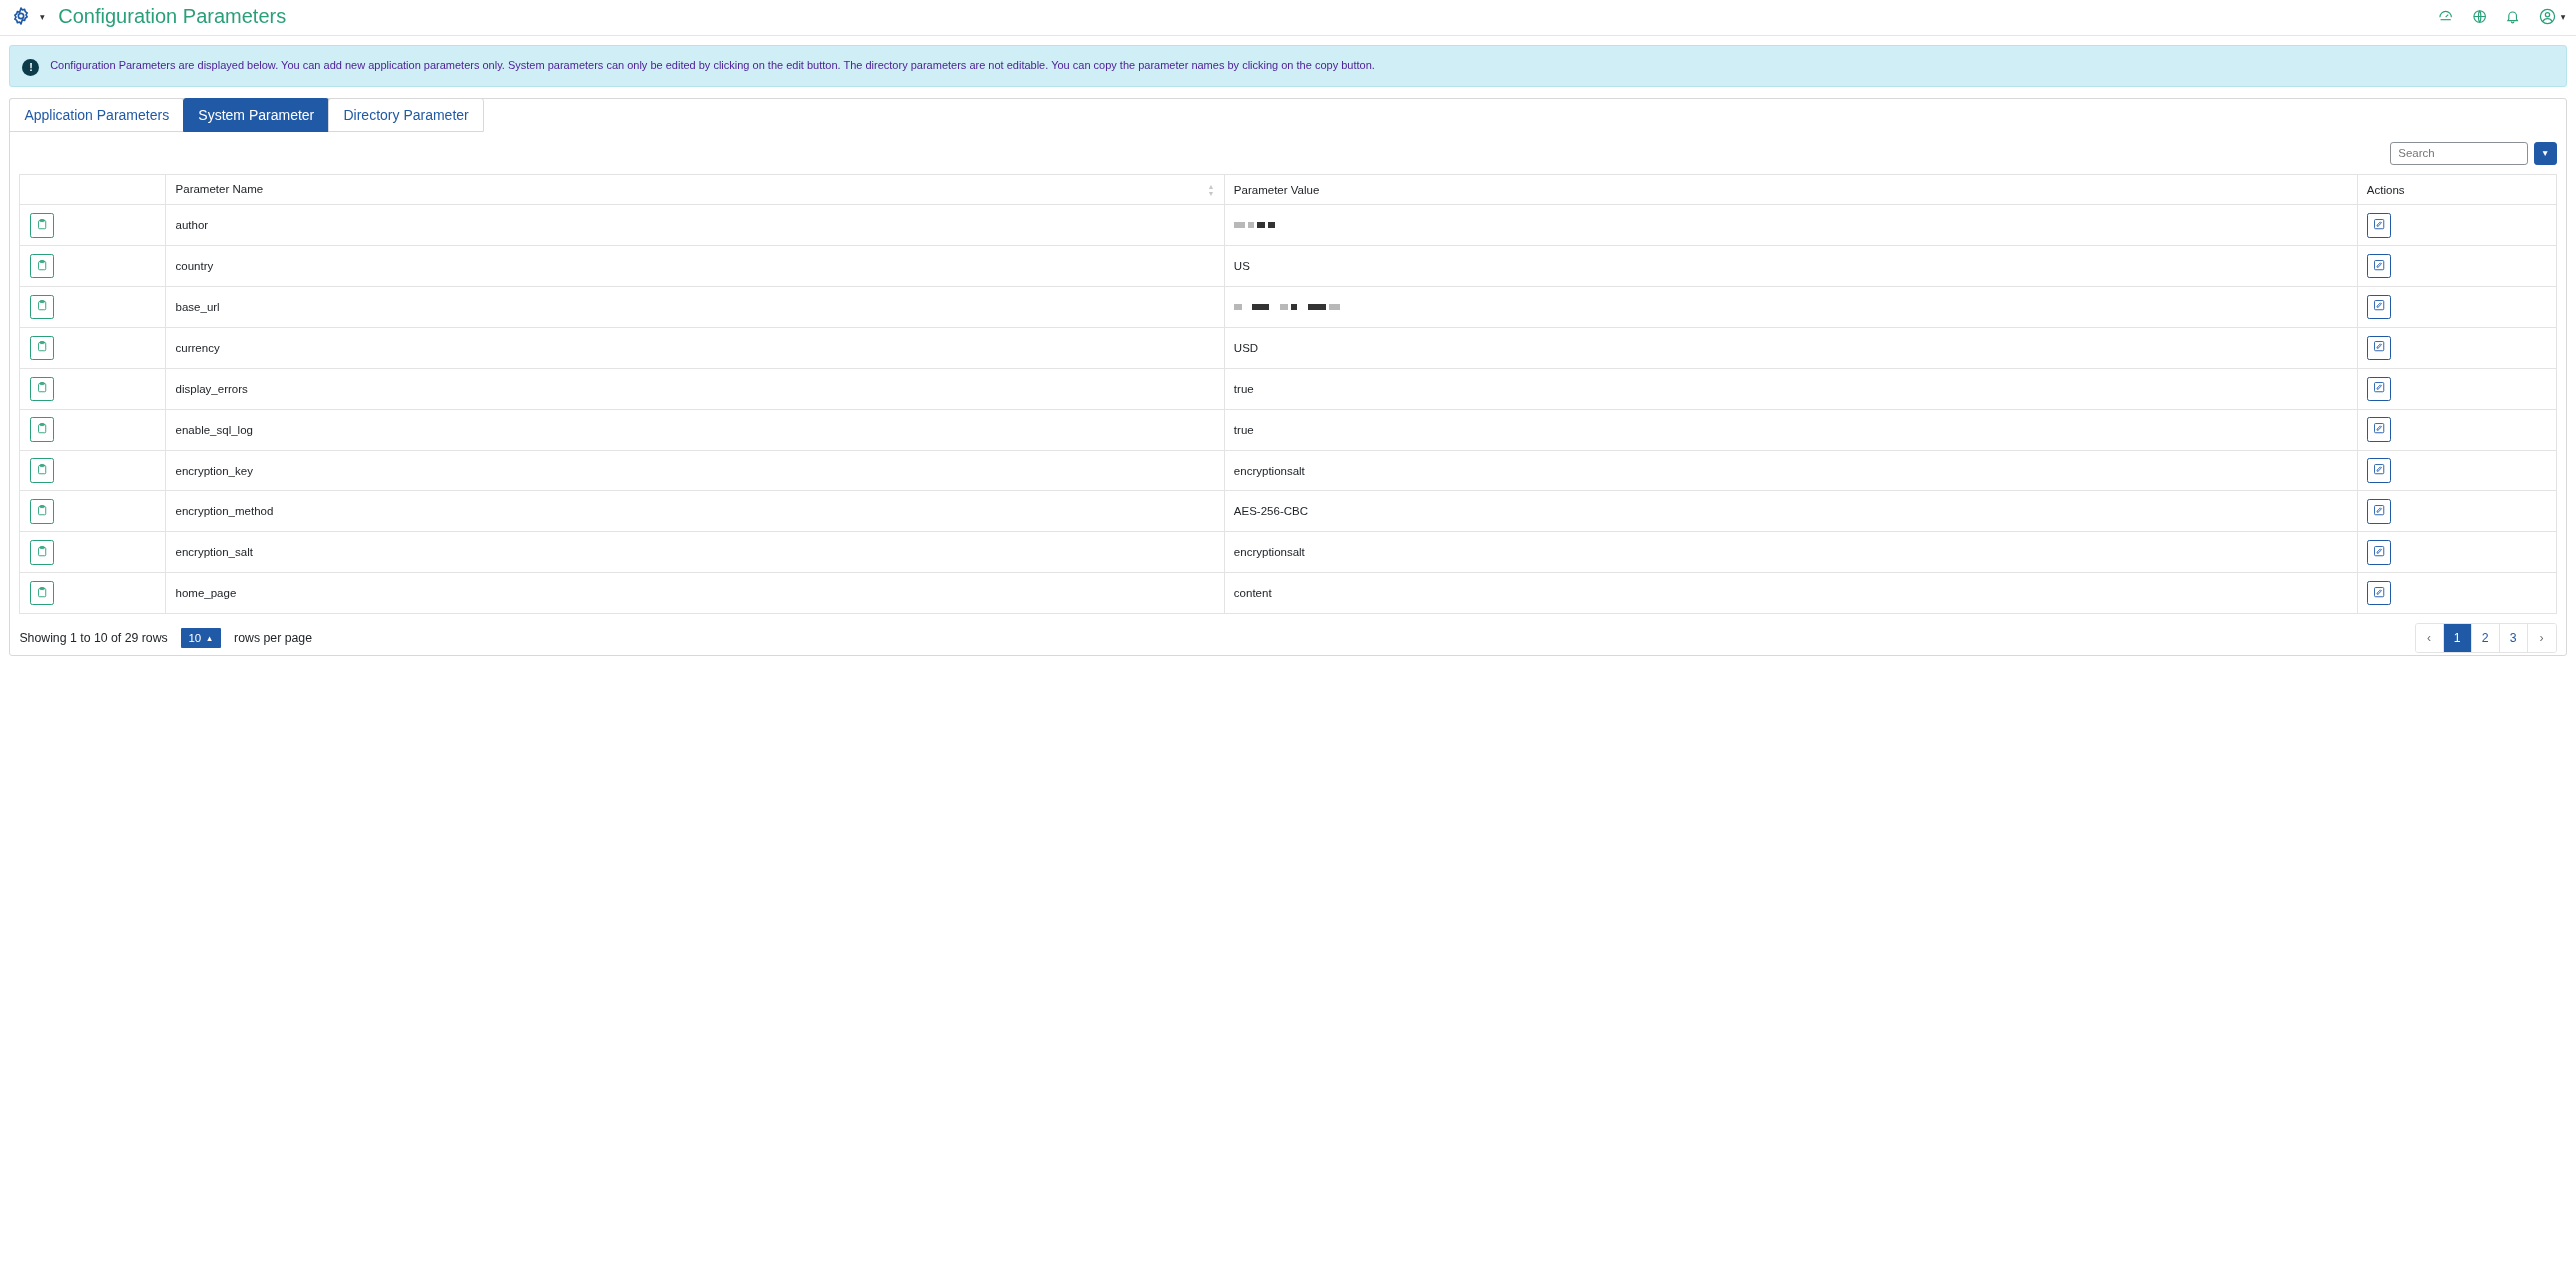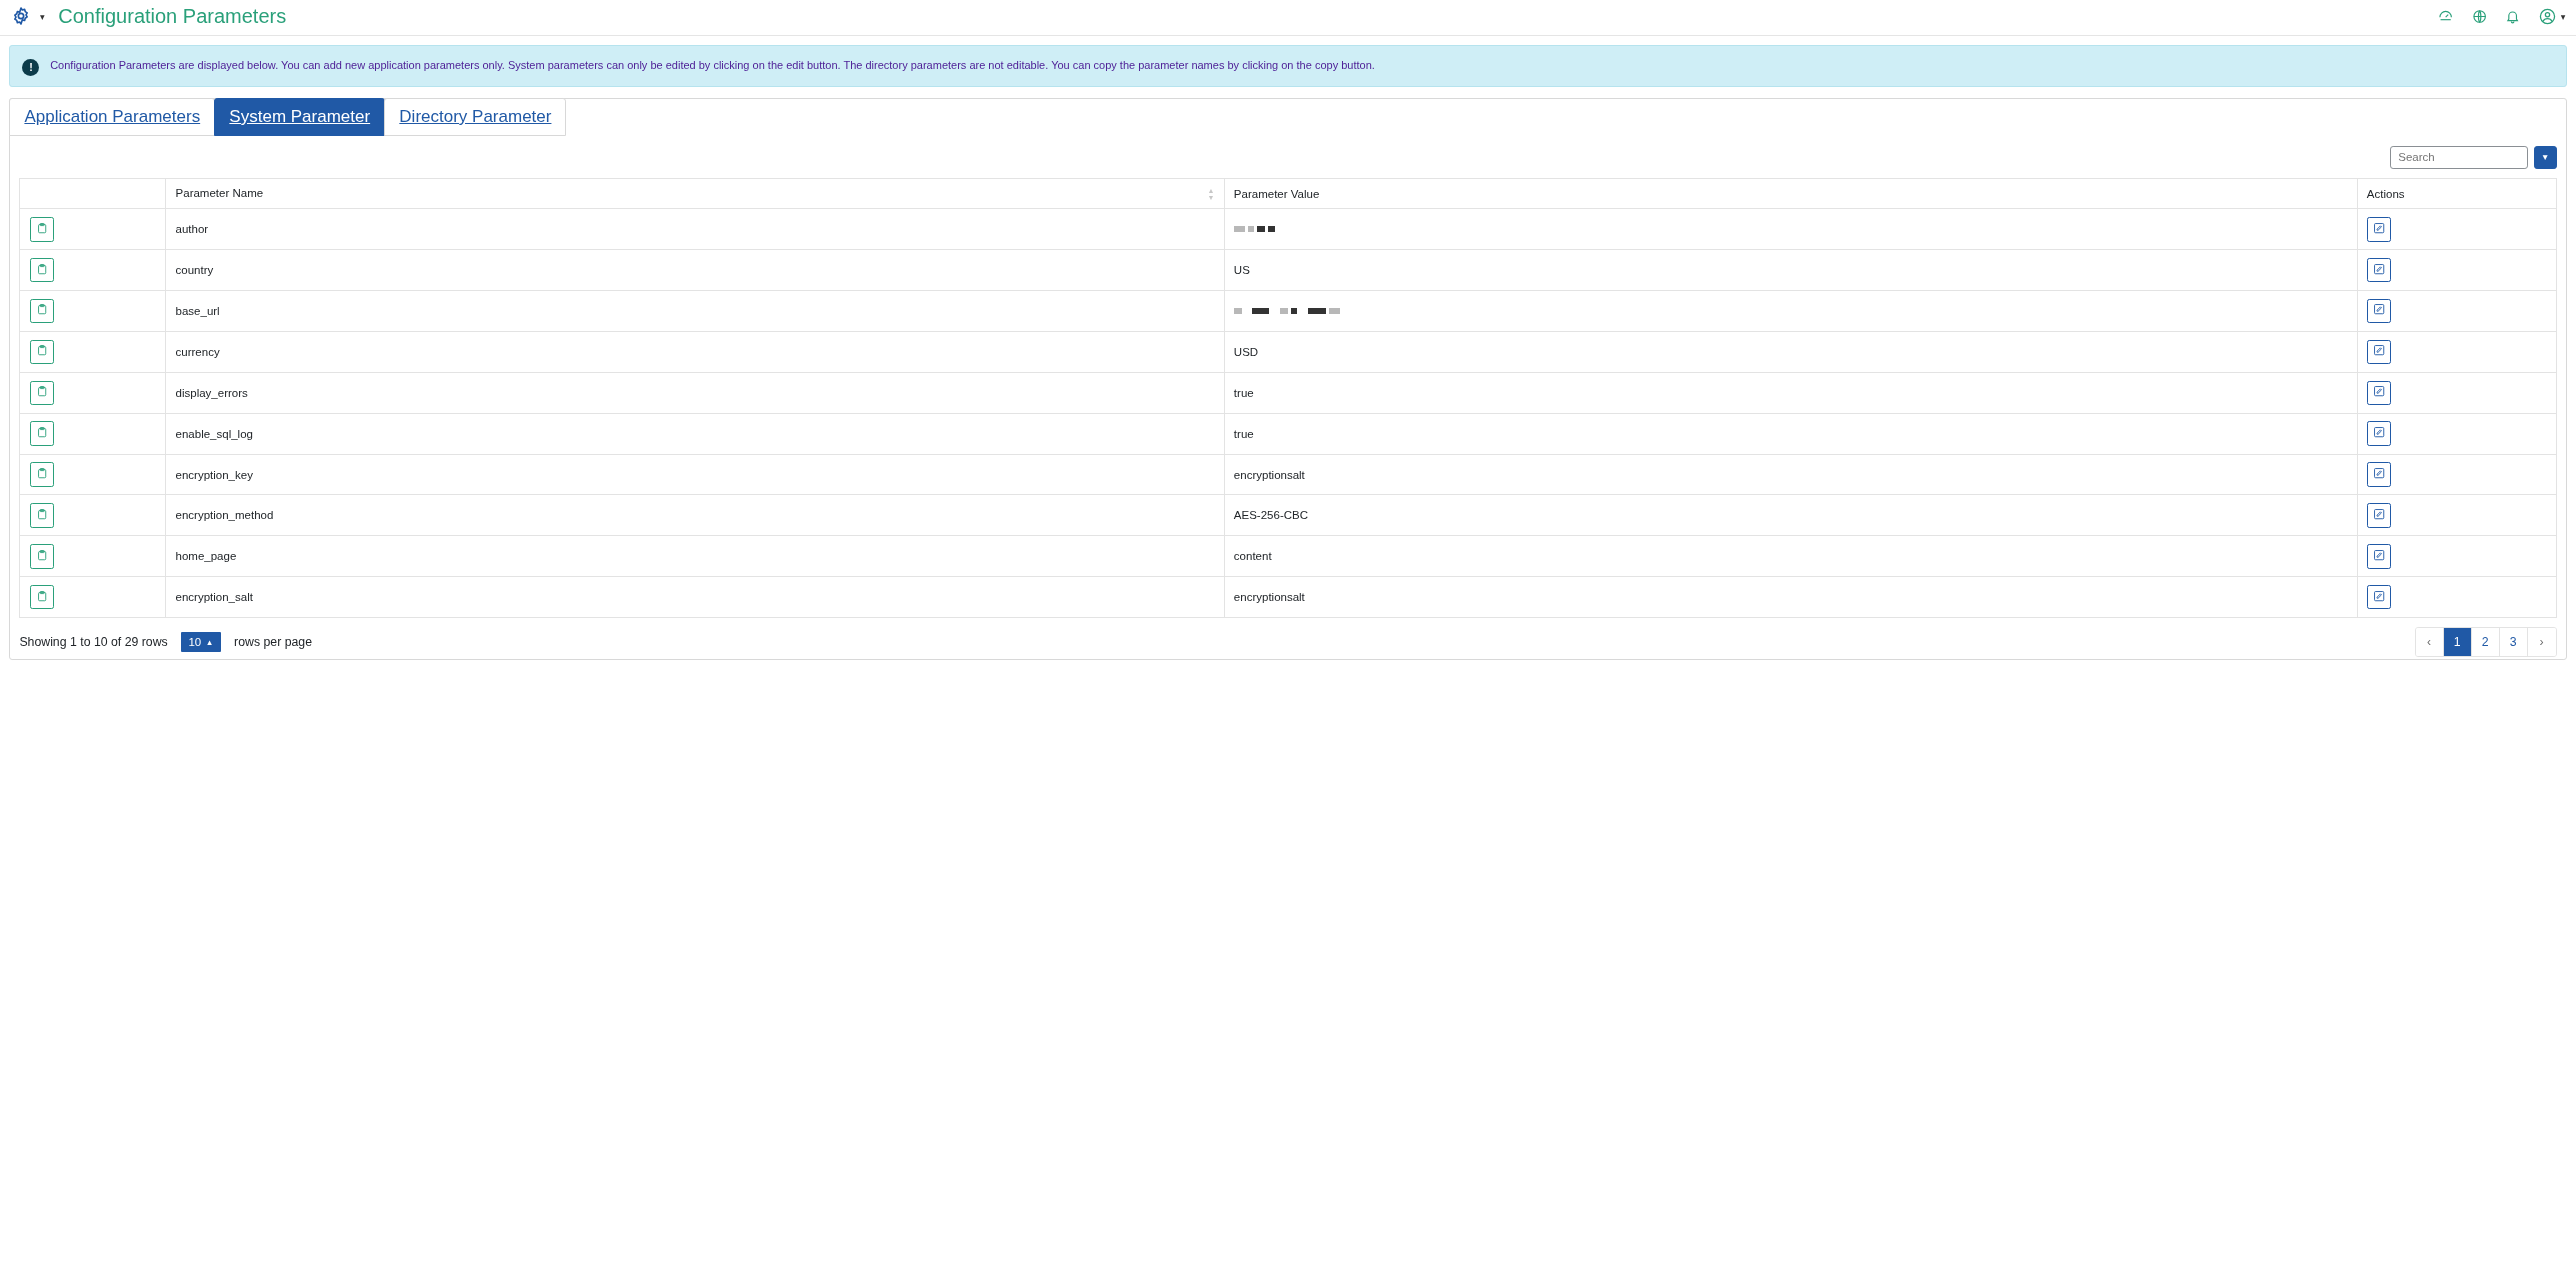--- a/index.html
+++ b/index.html
@@ -11,21 +11,21 @@
   .page-title { color:#2aa07a; font-size:20px; font-weight:400; margin-left:6.1px; }
   .topbar-right { display:flex; align-items:center; gap:18.4px; color:#2aa07a; }
   .topbar-right .ico { width:15.3px; height:15.3px; display:flex; align-items:center; justify-content:center; }
   .avatar-wrap { display:flex; align-items:center; gap:4.6px; color:#2aa07a; }
   .content { padding:9.2px 9.2px 15.3px 9.2px; }
   .alert { display:flex; gap:10.7px; background:#cfeef6; border:0.8px solid #b6e3ee; border-radius:3.1px; padding:10.7px 12.3px; margin-bottom:10.7px; color:#0c5460; }
   .alert .info-icon { flex:0 0 auto; width:17px; height:17px; border-radius:50%; background:#0c3b4a; color:#fff; display:flex; align-items:center; justify-content:center; font-weight:700; font-size:10.7px; margin-top:1.5px;}
   .alert-text { font-size:11px; line-height:1.5; color:#4c1d95; }
   .tabs-wrap { border:0.8px solid #d8d8d8; border-radius:3.1px; position:relative; }
   .tabs { display:flex; position:relative; top:-0.8px; left:-0.8px; }
-  .tab { padding:7.7px 14px; border:0.8px solid #d8d8d8; background:#fff; color:#2059a6; font-size:17px; cursor:pointer; margin-right:-0.8px; border-top-left-radius:3.1px; border-top-right-radius:3.1px;text-decoration:underline;}
+  .tab { padding:7.7px 14px; border:0.8px solid #d8d8d8; background:#fff; color:#2059a6; font-size:14px; cursor:pointer; margin-right:-0.8px; border-top-left-radius:3.1px; border-top-right-radius:3.1px;}
   .tab.active { background:#2059a6; color:#fff; border-color:#2059a6; }
   .tabs-inner { padding:9.2px 9.2px 1.5px 9.2px; }
   .toolbar-row { display:flex; justify-content:flex-end; gap:6.1px; margin-bottom:9.2px; }
   .search-input { width:138px; padding:4.6px 7.7px; border:0.8px solid #8a8f94; border-radius:3.1px; font-size:11.5px; }
   .dropdown-btn { background:#2059a6; border:0.8px solid #2059a6; color:#fff; border-radius:3.1px; width:23px; display:flex; align-items:center; justify-content:center; cursor:pointer; }
   table.data { width:100%; border-collapse:collapse; border:0.8px solid #e3e3e3; }
   table.data th, table.data td { border:0.8px solid #e3e3e3; padding:7.7px 9.2px; text-align:left; font-size:11.5px; vertical-align:middle; }
   table.data th { font-weight:400; background:#fff; }
   .col-copy { width:146px; }
   .col-actions { width:199px; }
@@ -310,42 +310,42 @@
             </tr>
             <tr>
               <td class="col-copy">
                 <button class="icon-btn">
                   <span><svg viewBox="0 0 24 24" fill="none" stroke="#2aa07a" stroke-width="1.8">
                       <rect x="8" y="3" width="8" height="4" rx="1"></rect>
                       <rect x="5" y="5" width="14" height="16" rx="2"></rect>
                     </svg></span>
                 </button>
               </td>
+              <td>encryption_salt</td>
+              <td>encryptionsalt</td>
+              <td class="col-actions">
+                <button class="icon-btn edit-btn">
+                  <span><svg viewBox="0 0 24 24" fill="none" stroke="#2059a6" stroke-width="1.8">
+                      <rect x="3" y="3" width="18" height="18" rx="2"></rect>
+                      <path d="M14.5 7.5l2 2L10 16H8v-2z"></path>
+                    </svg></span>
+                </button>
+              </td>
+            </tr>
+            <tr>
+              <td class="col-copy">
+                <button class="icon-btn">
+                  <span><svg viewBox="0 0 24 24" fill="none" stroke="#2aa07a" stroke-width="1.8">
+                      <rect x="8" y="3" width="8" height="4" rx="1"></rect>
+                      <rect x="5" y="5" width="14" height="16" rx="2"></rect>
+                    </svg></span>
+                </button>
+              </td>
               <td>home_page</td>
               <td>content</td>
-              <td class="col-actions">
-                <button class="icon-btn edit-btn">
-                  <span><svg viewBox="0 0 24 24" fill="none" stroke="#2059a6" stroke-width="1.8">
-                      <rect x="3" y="3" width="18" height="18" rx="2"></rect>
-                      <path d="M14.5 7.5l2 2L10 16H8v-2z"></path>
-                    </svg></span>
-                </button>
-              </td>
-            </tr>
-            <tr>
-              <td class="col-copy">
-                <button class="icon-btn">
-                  <span><svg viewBox="0 0 24 24" fill="none" stroke="#2aa07a" stroke-width="1.8">
-                      <rect x="8" y="3" width="8" height="4" rx="1"></rect>
-                      <rect x="5" y="5" width="14" height="16" rx="2"></rect>
-                    </svg></span>
-                </button>
-              </td>
-              <td>encryption_salt</td>
-              <td>encryptionsalt</td>
               <td class="col-actions">
                 <button class="icon-btn edit-btn">
                   <span><svg viewBox="0 0 24 24" fill="none" stroke="#2059a6" stroke-width="1.8">
                       <rect x="3" y="3" width="18" height="18" rx="2"></rect>
                       <path d="M14.5 7.5l2 2L10 16H8v-2z"></path>
                     </svg></span>
                 </button>
               </td>
             </tr>
           </tbody>

